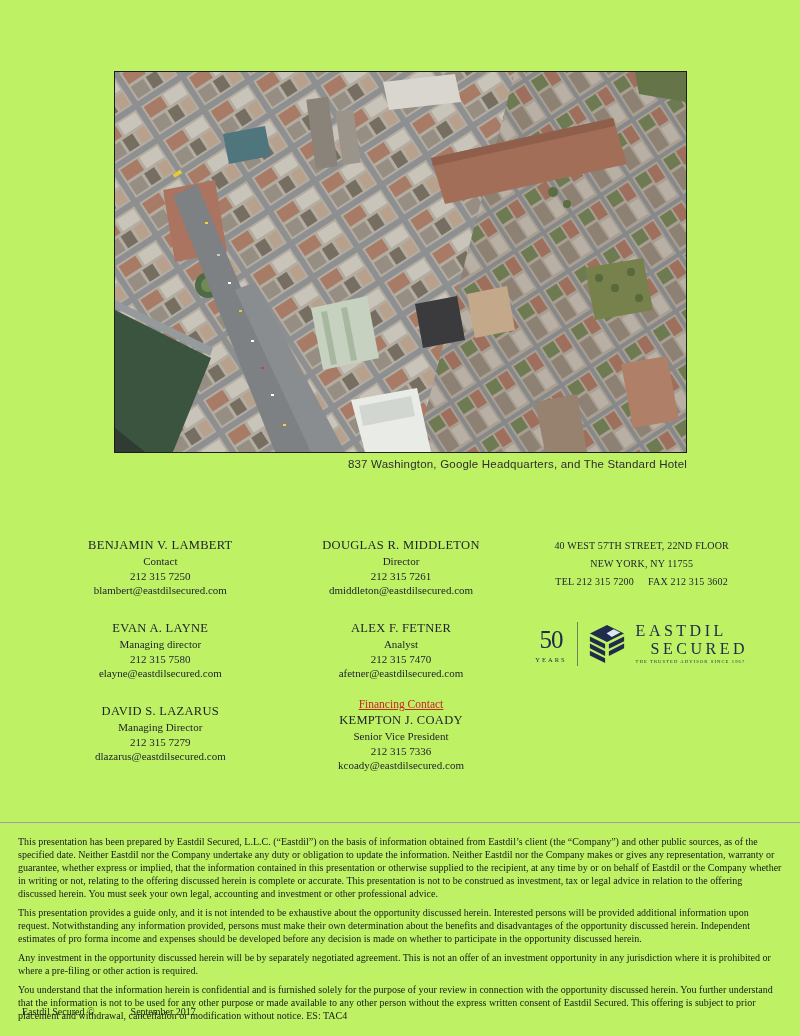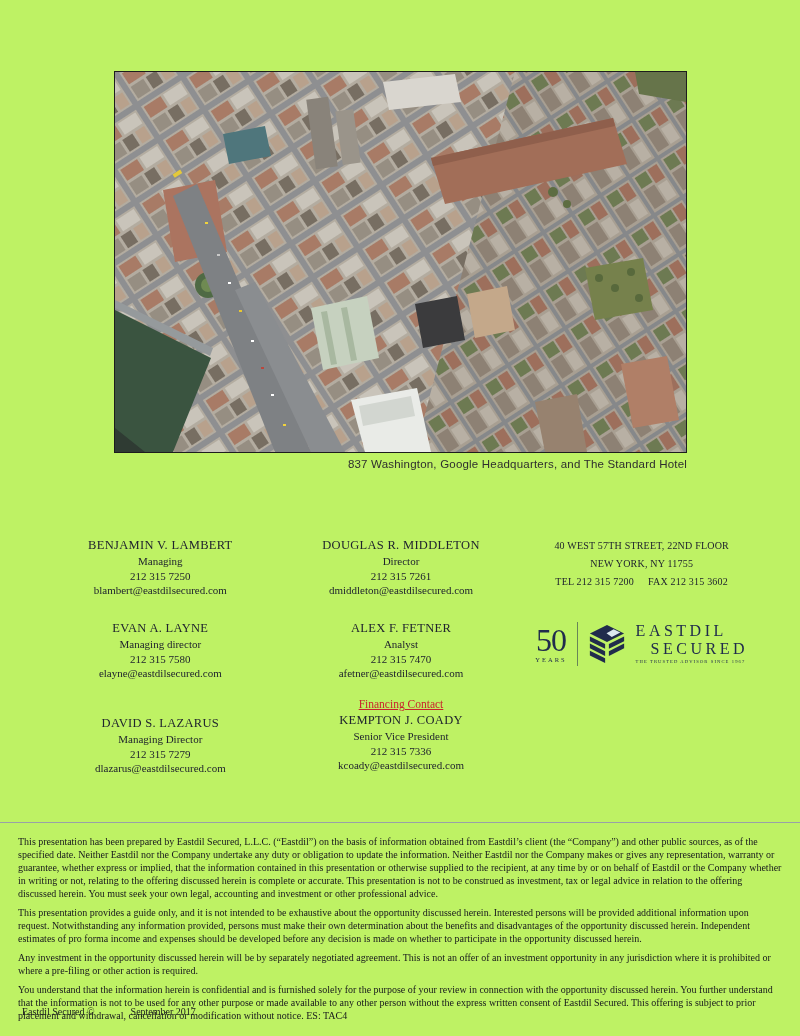--- a/index.html
+++ b/index.html
@@ -29,28 +29,28 @@
   .card { text-align:center; }
   .card .name { font-size:12.5px; letter-spacing:.3px; line-height:17px; }
   .card .sub  { font-size:11px; line-height:14.5px; }
   .office-line { font-size:10px; letter-spacing:.2px; line-height:18px; text-align:center; }
   .telfax span { display:inline-block; }
   .telfax .fax { margin-left:14px; }
   .fin-heading {
     color:#c8232c; text-decoration:underline;
     font-size:11.5px; line-height:15px; cursor:pointer;
   }
-  .lazarus { margin-top:18px; }
+  .lazarus { margin-top:6px; }
   
   .logo {
     display:flex; align-items:center; justify-content:center;
     margin-top:2px; gap:10px; color:#202c4c;
   }
   .logo-50 { display:flex; flex-direction:column; align-items:center; line-height:1; }
-  .fifty { font-size:32px; line-height:32px; letter-spacing:-1px; }
+  .fifty { font-size:25px; line-height:32px; letter-spacing:-1px; }
   .years { font-size:6.5px; letter-spacing:2px; margin-top:1px; }
   .logo-divider { width:1px; height:44px; background:#202c4c; opacity:.55; }
   .logo-text { display:flex; flex-direction:column; line-height:1; text-align:left; }
   .brand { font-size:16px; letter-spacing:3.5px; }
   .brand2 { margin-top:2px;margin-left:15px; }
   .tagline { font-size:4.6px; letter-spacing:1.1px; margin-top:3px; white-space:nowrap; }
   .rule {
     position:absolute; left:0; top:822px; width:800px; height:1px;
     background:#99a1a7;
   }
@@ -132,21 +132,21 @@
       <polygon points="420,330 462,322 472,380 430,380" fill="#97826f"></polygon>
       <circle cx="438" cy="120" r="5" fill="#5d6d42"></circle>
       <circle cx="452" cy="132" r="4" fill="#5d6d42"></circle>
     </svg>
   </div>
   <div class="caption">837 Washington, Google Headquarters, and The Standard Hotel</div>
 
   <div class="contact-row row1">
     <div class="card">
       <div class="name">BENJAMIN V. LAMBERT</div>
-      <div class="sub">Managing</div>
+      <div class="sub">Contact</div>
       <div class="sub">212 315 7250</div>
       <div class="sub">blambert@eastdilsecured.com</div>
     </div>
     <div class="card">
       <div class="name">DOUGLAS R. MIDDLETON</div>
       <div class="sub">Director</div>
       <div class="sub">212 315 7261</div>
       <div class="sub">dmiddleton@eastdilsecured.com</div>
     </div>
     <div class="card">

